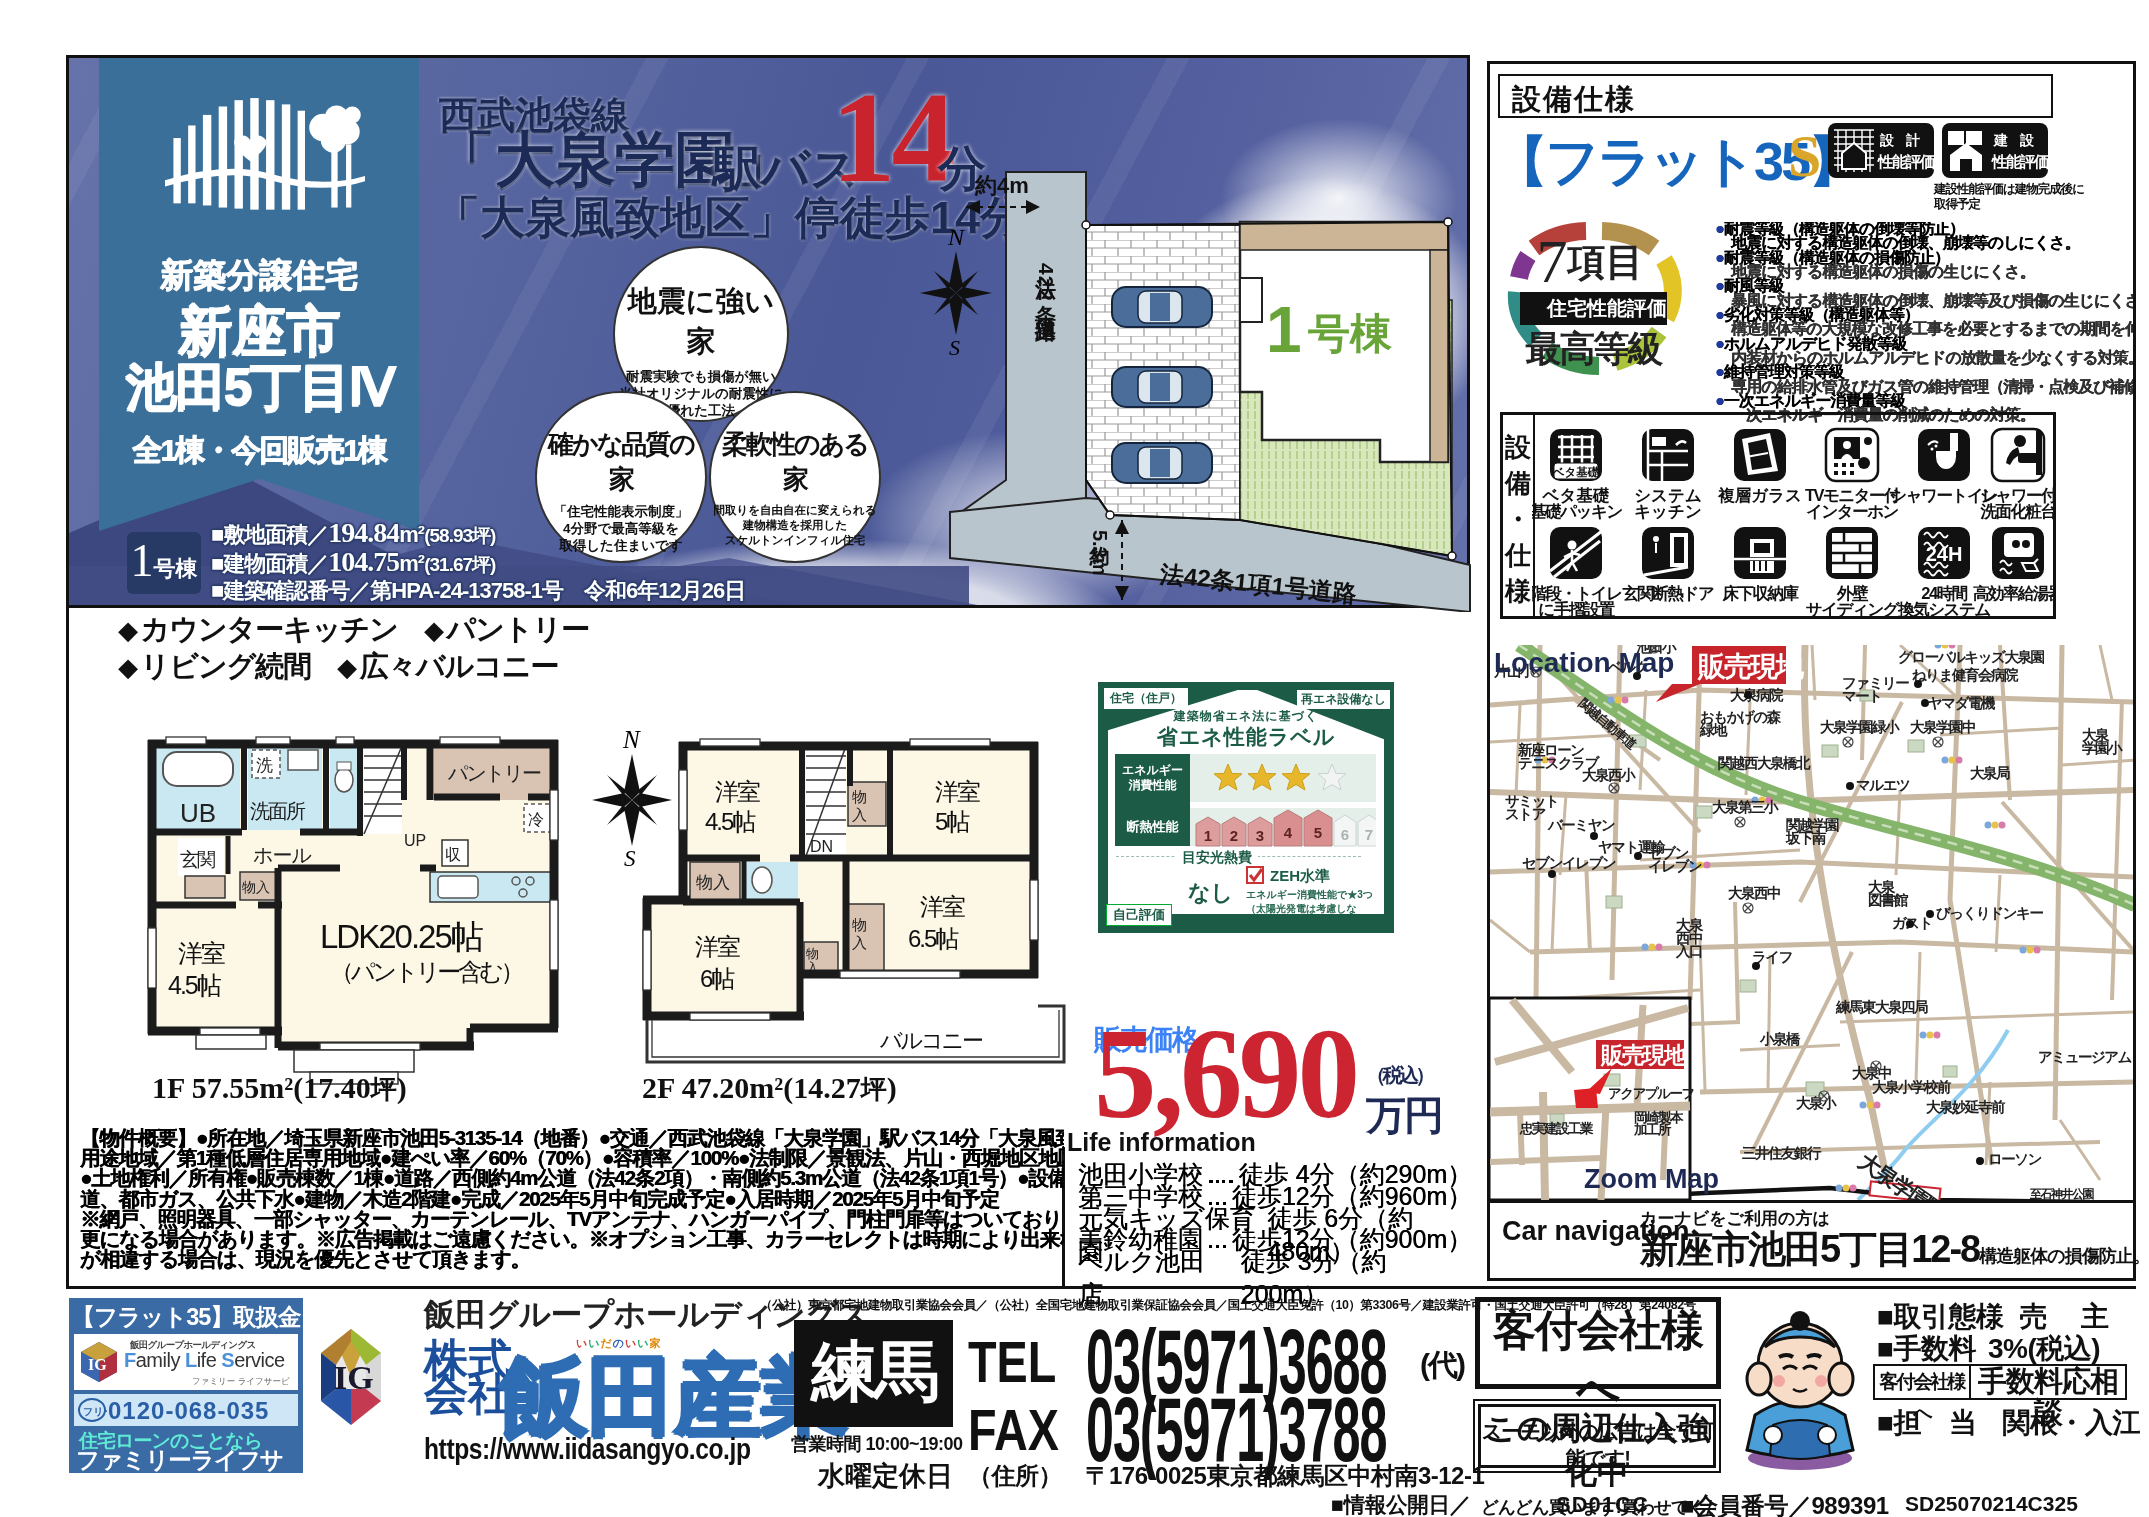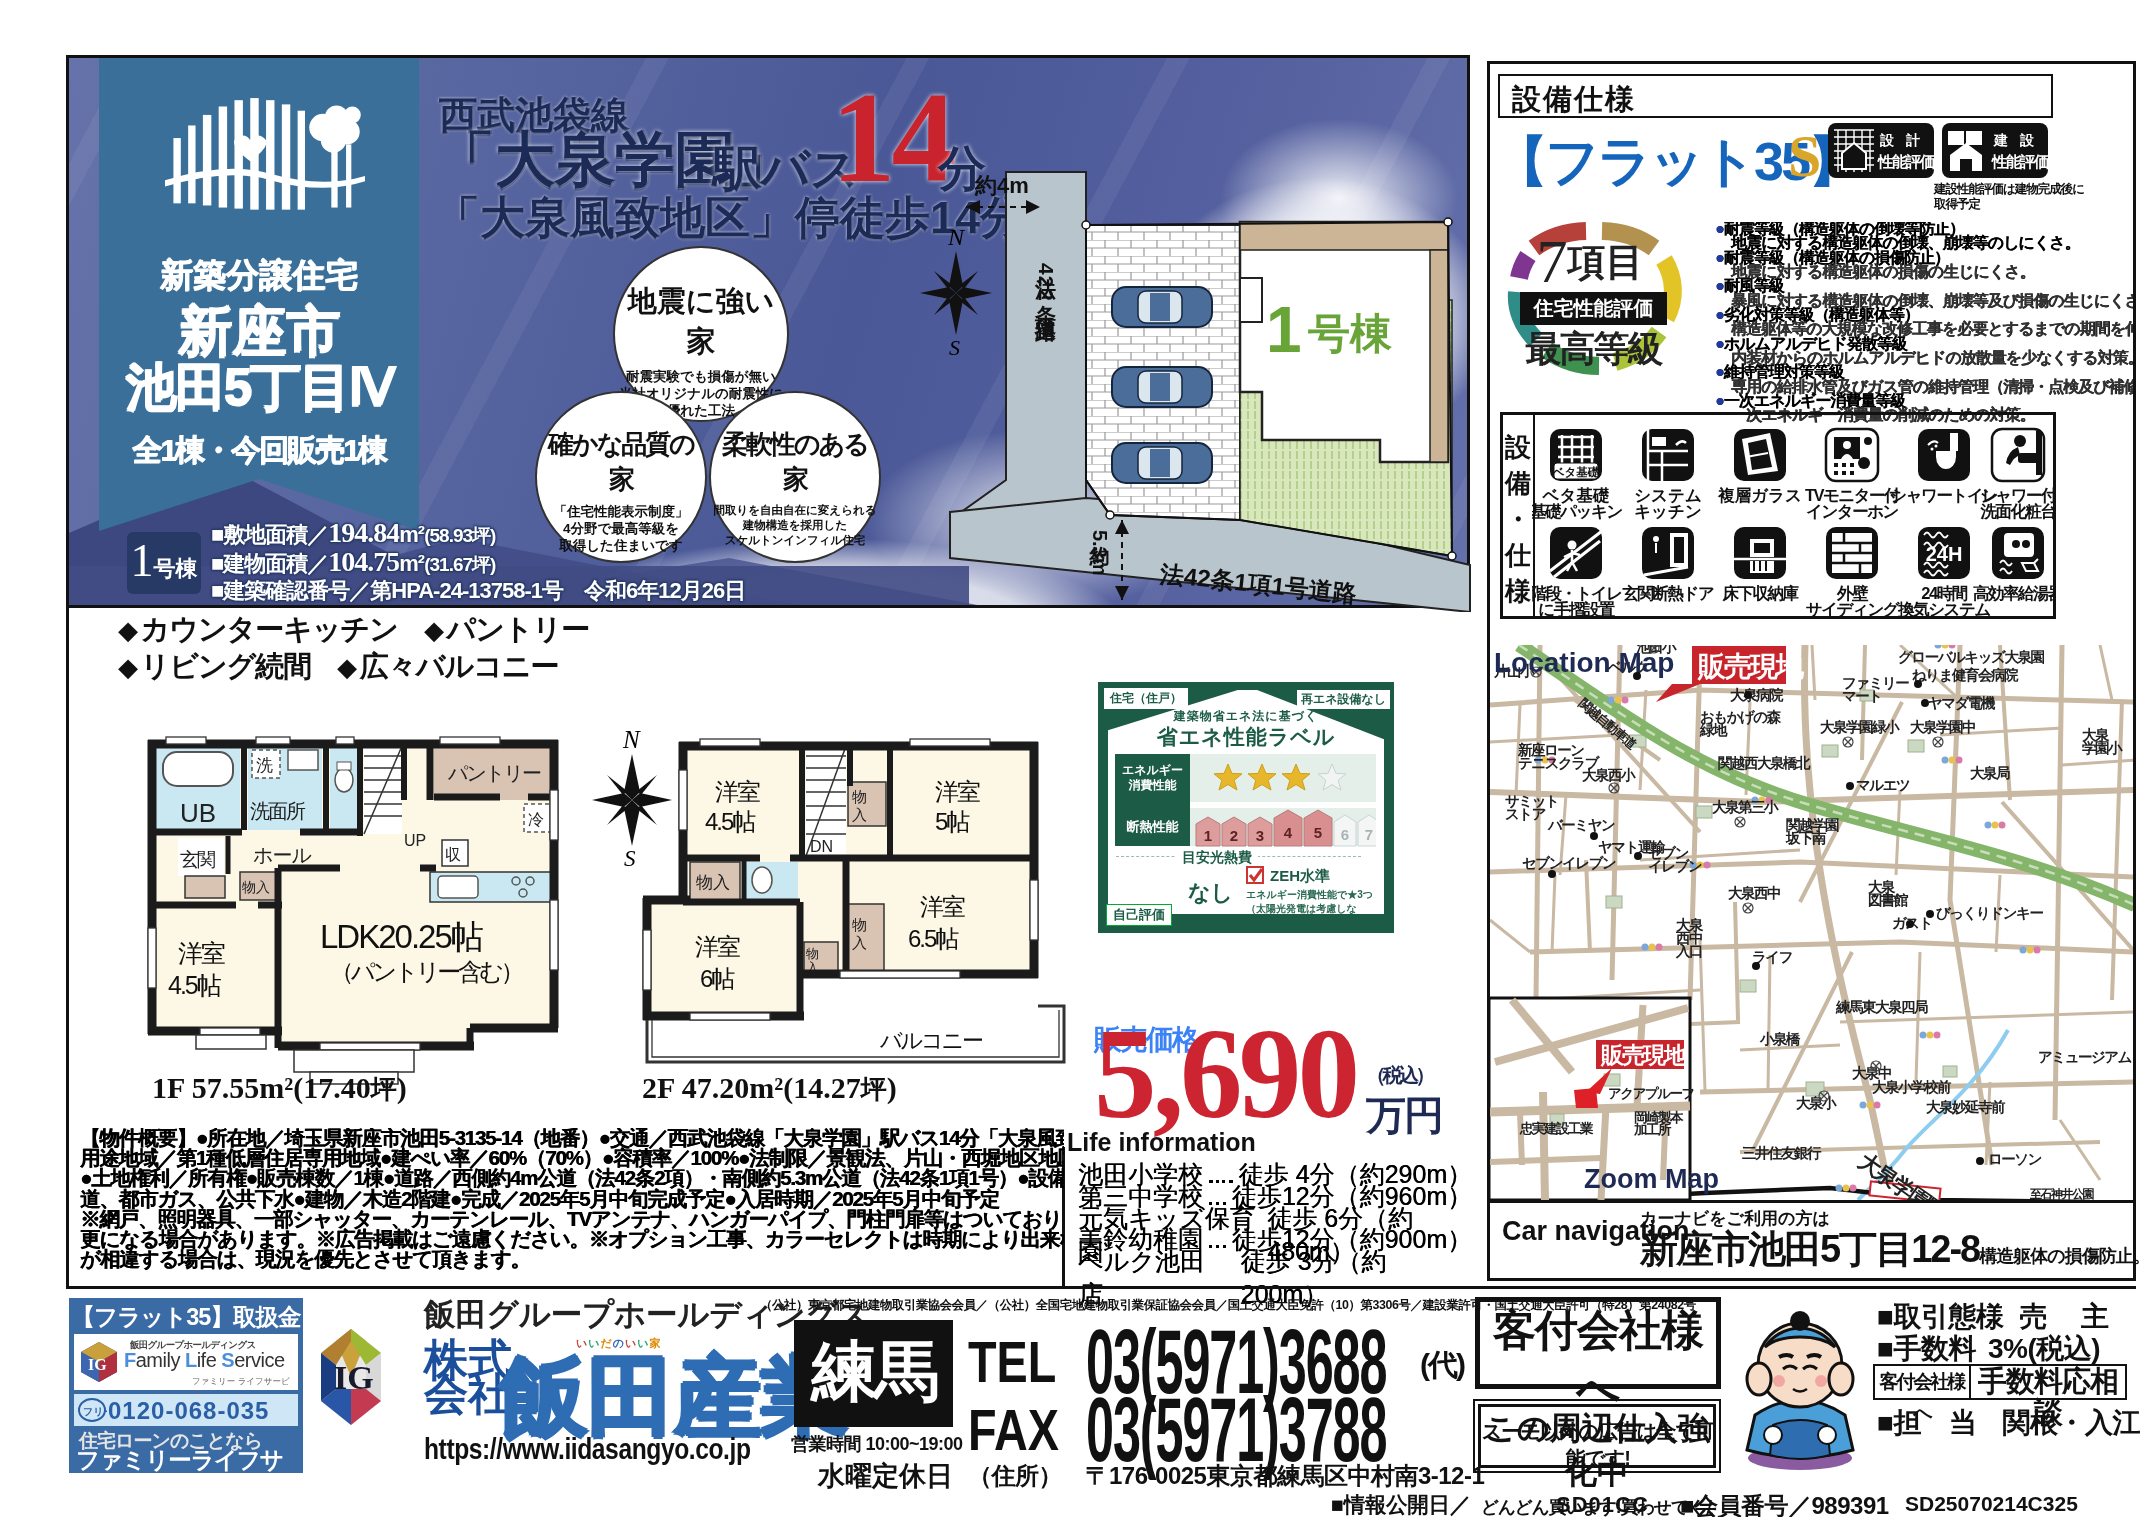--- a/index.html
+++ b/index.html
@@ -497,21 +497,21 @@
       <path d="M -60 -50 A 82 68 0 0 1 -8 -67" stroke="#b5413a"></path>
       <path d="M 8 -67 A 82 68 0 0 1 60 -50" stroke="#b3914f"></path>
       <path d="M 70 -38 A 82 68 0 0 1 72 20" stroke="#e3c427"></path>
       <path d="M 65 34 A 82 68 0 0 1 21 64" stroke="#a9c43b"></path>
       <path d="M 5 68 A 82 68 0 0 1 -47 52" stroke="#3f9150"></path>
       <path d="M -58 42 A 82 68 0 0 1 -77 -6" stroke="#2f8c86"></path>
       <path d="M -75 -20 A 82 68 0 0 1 -66 -42" stroke="#7e3690"></path>
     </g>
   </svg>
   <div class="abs" style="left:25px;top:162px;width:150px;text-align:center;color:#222;white-space:nowrap"><span class="serif" style="font-size:62px">7</span><span class="b" style="font-size:38px;vertical-align:7px">項目</span></div>
-  <div class="abs b" style="left:30px;top:228px;width:147px;background:#111;color:#fff;font-size:20px;text-align:center;letter-spacing:0px;padding:3px 0">住宅性能評価</div>
+  <div class="abs b" style="left:30px;top:228px;width:147px;background:#111;color:#fff;font-size:20px;text-align:right;letter-spacing:0px;padding:3px 0">住宅性能評価</div>
   <div class="abs b" style="left:30px;top:261px;width:147px;text-align:center;color:#222;font-size:36px;letter-spacing:-2px">最高等級</div>
 
   <div class="abs" style="left:225px;top:158px;width:418px;font-size:16px;line-height:14.35px;color:#111;letter-spacing:-1px;white-space:nowrap;overflow:hidden;text-shadow:0.5px 0 #111">
     <div class="b" style="color:#000"><span style="color:#1e3aa0">●</span>耐震等級（構造躯体の倒壊等防止）</div>
     <div style="padding-left:16px;font-weight:bold;color:#000000">地震に対する構造躯体の倒壊、崩壊等のしにくさ。</div>
     <div class="b" style="color:#000"><span style="color:#1e3aa0">●</span>耐震等級（構造躯体の損傷防止）</div>
     <div style="padding-left:16px;font-weight:bold;color:#333">地震に対する構造躯体の損傷の生じにくさ。</div>
     <div class="b" style="color:#000"><span style="color:#1e3aa0">●</span>耐風等級</div>
     <div style="padding-left:16px;font-weight:bold;color:#333">暴風に対する構造躯体の倒壊、崩壊等及び損傷の生じにくさ。</div>
     <div class="b" style="color:#000"><span style="color:#1e3aa0">●</span>劣化対策等級（構造躯体等）</div>
@@ -946,21 +946,21 @@
     <div class="abs" style="left:50px;top:15px;font-size:20px;color:#333;white-space:nowrap;letter-spacing:-0.5px"><span style="color:#4a90d9;font-weight:bold">F</span>amily <span style="color:#4a90d9;font-weight:bold">L</span>ife <span style="color:#4a90d9;font-weight:bold">S</span>ervice</div>
     <div class="abs" style="left:118px;top:42px;font-size:8.5px;color:#666">ファミリー ライフサービス</div>
   </div>
   <div class="abs" style="left:5px;top:96px;width:224px;height:32px;background:#cfe6f7">
     <svg class="abs" style="left:3px;top:3px" width="30" height="26" viewBox="0 0 30 26">
         <ellipse cx="15" cy="13" rx="13" ry="11" fill="none" stroke="#2a5fa5" stroke-width="2"></ellipse>
         <text x="6" y="18" font-size="10" font-weight="bold" fill="#2a5fa5" font-family="Liberation Sans">フリー</text>
       </svg>
     <div class="abs b" style="left:34px;top:3px;font-size:24px;color:#2a5fa5;letter-spacing:1px">0120-068-035</div>
   </div>
-  <div class="abs b" style="left:10px;top:130px;color:#e5e5e5;font-size:19px;letter-spacing:-1px">住宅ローンのことなら</div>
+  <div class="abs b" style="left:10px;top:130px;color:#5eead4;font-size:19px;letter-spacing:-1px">住宅ローンのことなら</div>
   <div class="abs b" style="left:7px;top:146px;color:#fff;font-size:23.5px;letter-spacing:-1px">ファミリーライフサービス</div>
 </div>
 
 <svg class="abs" style="left:319px;top:1327px" width="64" height="100" viewBox="0 0 64 100">
   <polygon points="32,2 62,26 62,74 32,98 2,74 2,26" fill="#e8e8e8"></polygon>
   <polygon points="32,2 17,14 32,50 47,14" fill="#caa13a"></polygon>
   <polygon points="32,2 2,26 17,38 32,14" fill="#b08030"></polygon>
   <polygon points="32,2 62,26 47,38 32,14" fill="#9db832"></polygon>
   <polygon points="62,26 62,74 47,62 47,38" fill="#d8d8d8"></polygon>
   <polygon points="62,74 32,98 32,62 47,62" fill="#c43a50"></polygon>

